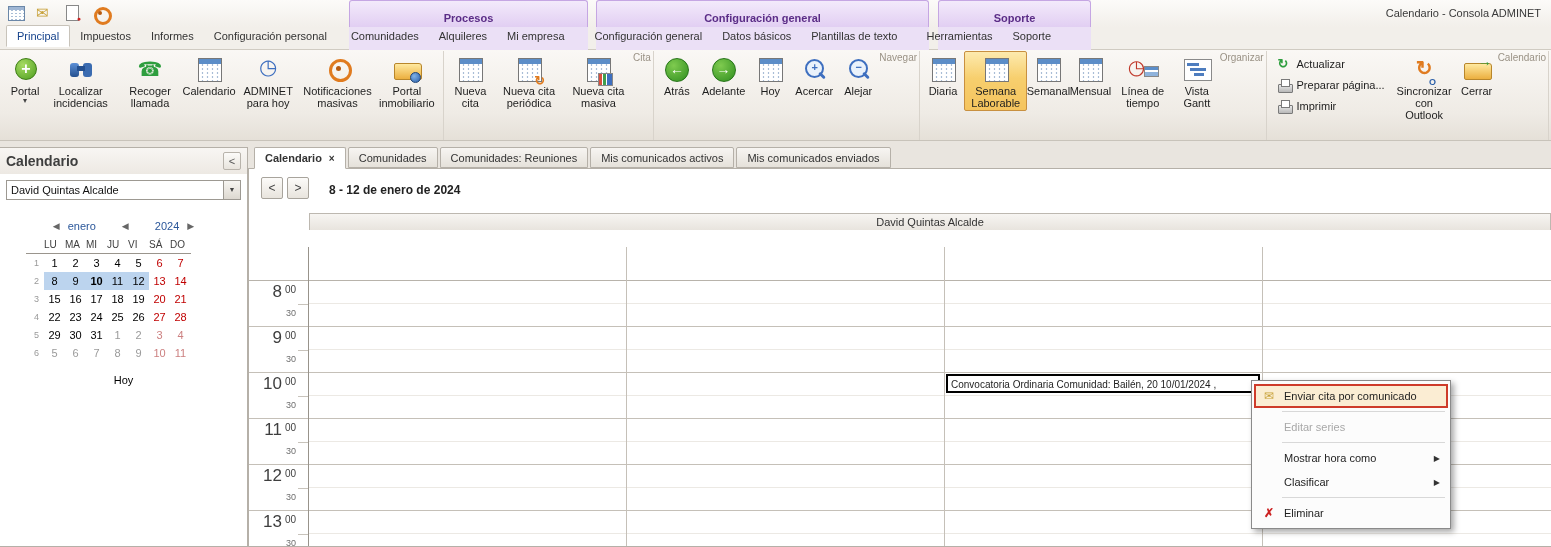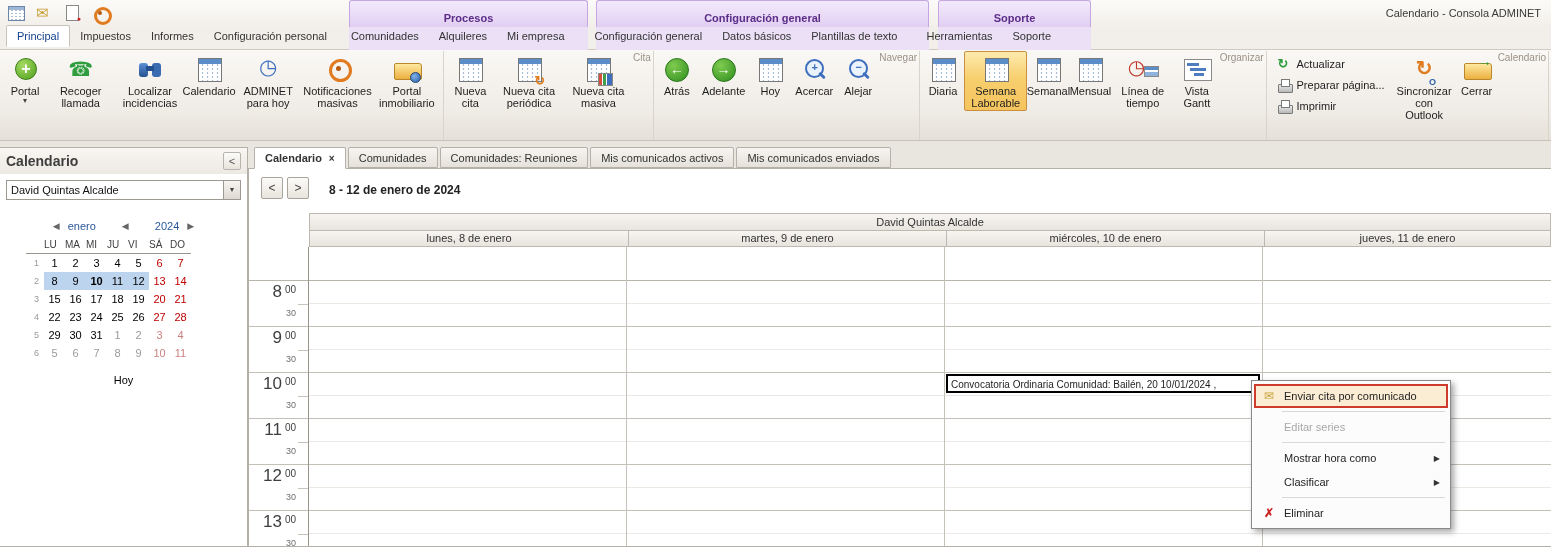--- a/index.html
+++ b/index.html
@@ -226,26 +226,26 @@
 
 <div class="ribbon">
     <div class="rgroup">
       <div class="rbtns">
         <div class="rbtn">
           <span class="ic ic-new"></span>
           <div class="bl">Portal</div>
           <span class="drop">▾</span>
         </div>
         <div class="rbtn">
+          <span class="ic ic-binoculars"></span>
+          <div class="bl">Localizar incidencias</div>
+        </div>
+        <div class="rbtn">
           <span class="ic ic-phone"></span>
           <div class="bl">Recoger llamada</div>
-        </div>
-        <div class="rbtn">
-          <span class="ic ic-binoculars"></span>
-          <div class="bl">Localizar incidencias</div>
         </div>
         <div class="rbtn">
           <span class="ic ic-calendar"></span>
           <div class="bl">Calendario</div>
         </div>
         <div class="rbtn">
           <span class="ic ic-clock"></span>
           <div class="bl">ADMINET para hoy</div>
         </div>
         <div class="rbtn">
@@ -457,26 +457,20 @@
         <span>Mis comunicados enviados</span>
       </div>
     </div>
   <div class="panel">
     <div class="navbtn" id="nb-prev">&lt;</div>
     <div class="navbtn" id="nb-next">&gt;</div>
     <div class="range">8 - 12 de enero de 2024</div>
     <div class="sched">
       <div class="sched-head">
         <div class="owner-row">David Quintas Alcalde</div>
-        <div class="day-row">
-            <div class="day-h">lunes, 8 de enero</div>
-            <div class="day-h">martes, 9 de enero</div>
-            <div class="day-h">miércoles, 10 de enero</div>
-            <div class="day-h">jueves, 11 de enero</div>
-          </div>
       </div>
       <div class="sched-body">
         <div class="gutter">
             <div class="g-allday"></div>
             <div class="g-hour">
               <span class="h">8</span>
               <span class="m00">00</span>
               <span class="m30">30</span>
             </div>
             <div class="g-hour">

